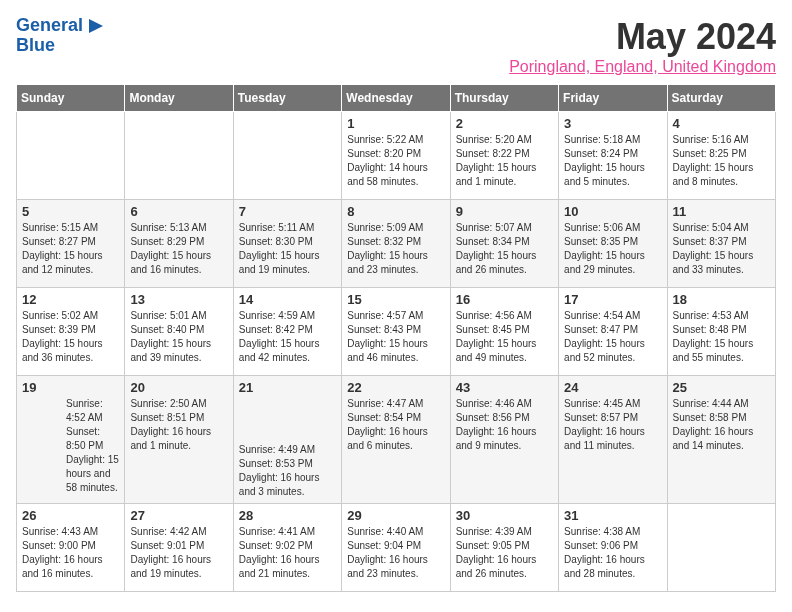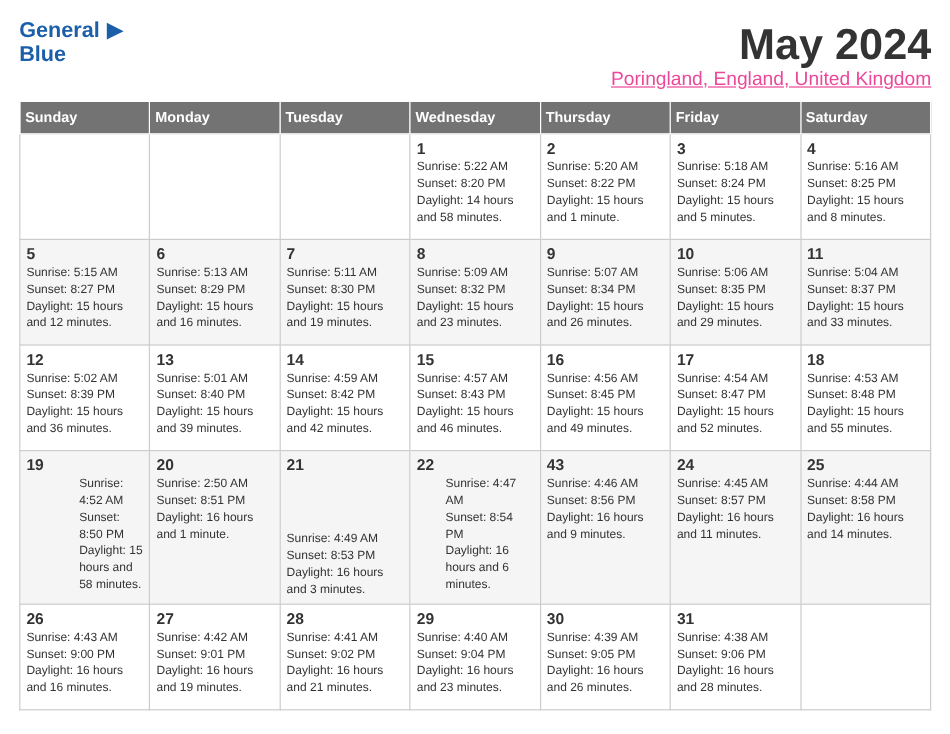--- a/index.html
+++ b/index.html
@@ -246,21 +246,21 @@
 Daylight: 16 hours and 1 minute.</div>
         </td>
         <td>
           <div class="day-number">21</div>
           <div class="day-info" style="white-space: pre-line; margin-top: 48px;">Sunrise: 4:49 AM
 Sunset: 8:53 PM
 Daylight: 16 hours and 3 minutes.</div>
         </td>
         <td>
           <div class="day-number">22</div>
-          <div class="day-info" style="white-space: pre-line; margin-left: 24px;">Sunrise: 4:47 AM
+          <div class="day-info" style="white-space: pre-line;">Sunrise: 4:47 AM
 Sunset: 8:54 PM
 Daylight: 16 hours and 6 minutes.</div>
         </td>
         <td>
           <div class="day-number">43</div>
           <div class="day-info" style="white-space: pre-line;">Sunrise: 4:46 AM
 Sunset: 8:56 PM
 Daylight: 16 hours and 9 minutes.</div>
         </td>
         <td>

